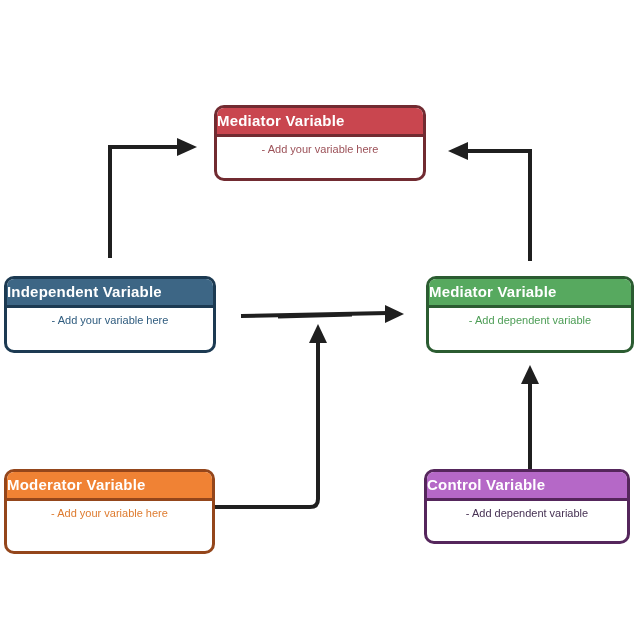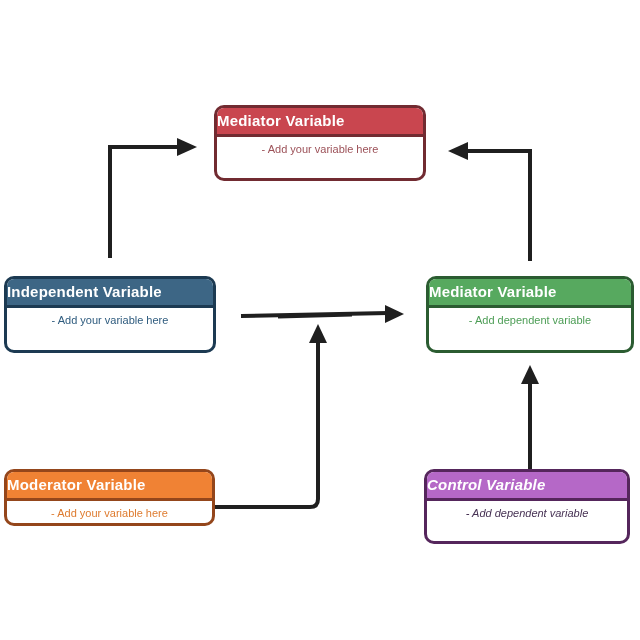--- a/index.html
+++ b/index.html
@@ -61,22 +61,22 @@
     padding-top: 6px;
     text-align: center;
     font-size: 11px;
     color: var(--txt, #555);
     white-space: nowrap;
   }
   
   #node-mediator    { left: 214px; top: 105px; width: 212px; height: 76px; }
   #node-independent { left:   4px; top: 276px; width: 212px; height: 77px; }
   #node-dependent   { left: 426px; top: 276px; width: 208px; height: 77px; }
-  #node-moderator   { left:   4px; top: 469px; width: 211px; height: 57px; }
-  #node-control     { left: 424px; top: 469px; width: 206px; height: 75px; font-style: italic; }
+  #node-moderator   { left:   4px; top: 469px; width: 211px; height: 85px; }
+  #node-control     { left: 424px; top: 469px; width: 206px; height: 75px; }
 </style>
 </head>
 <body>
 
 <div id="canvas" style="background: rgb(255, 255, 255);">
 
   <svg id="connectors" viewBox="0 0 640 640" xmlns="http://www.w3.org/2000/svg">
 
     <path class="edge-line" d="M110 258 L110 147 L179 147"></path>
     <polygon class="edge-head" points="197,147 177,138 177,156"></polygon>

